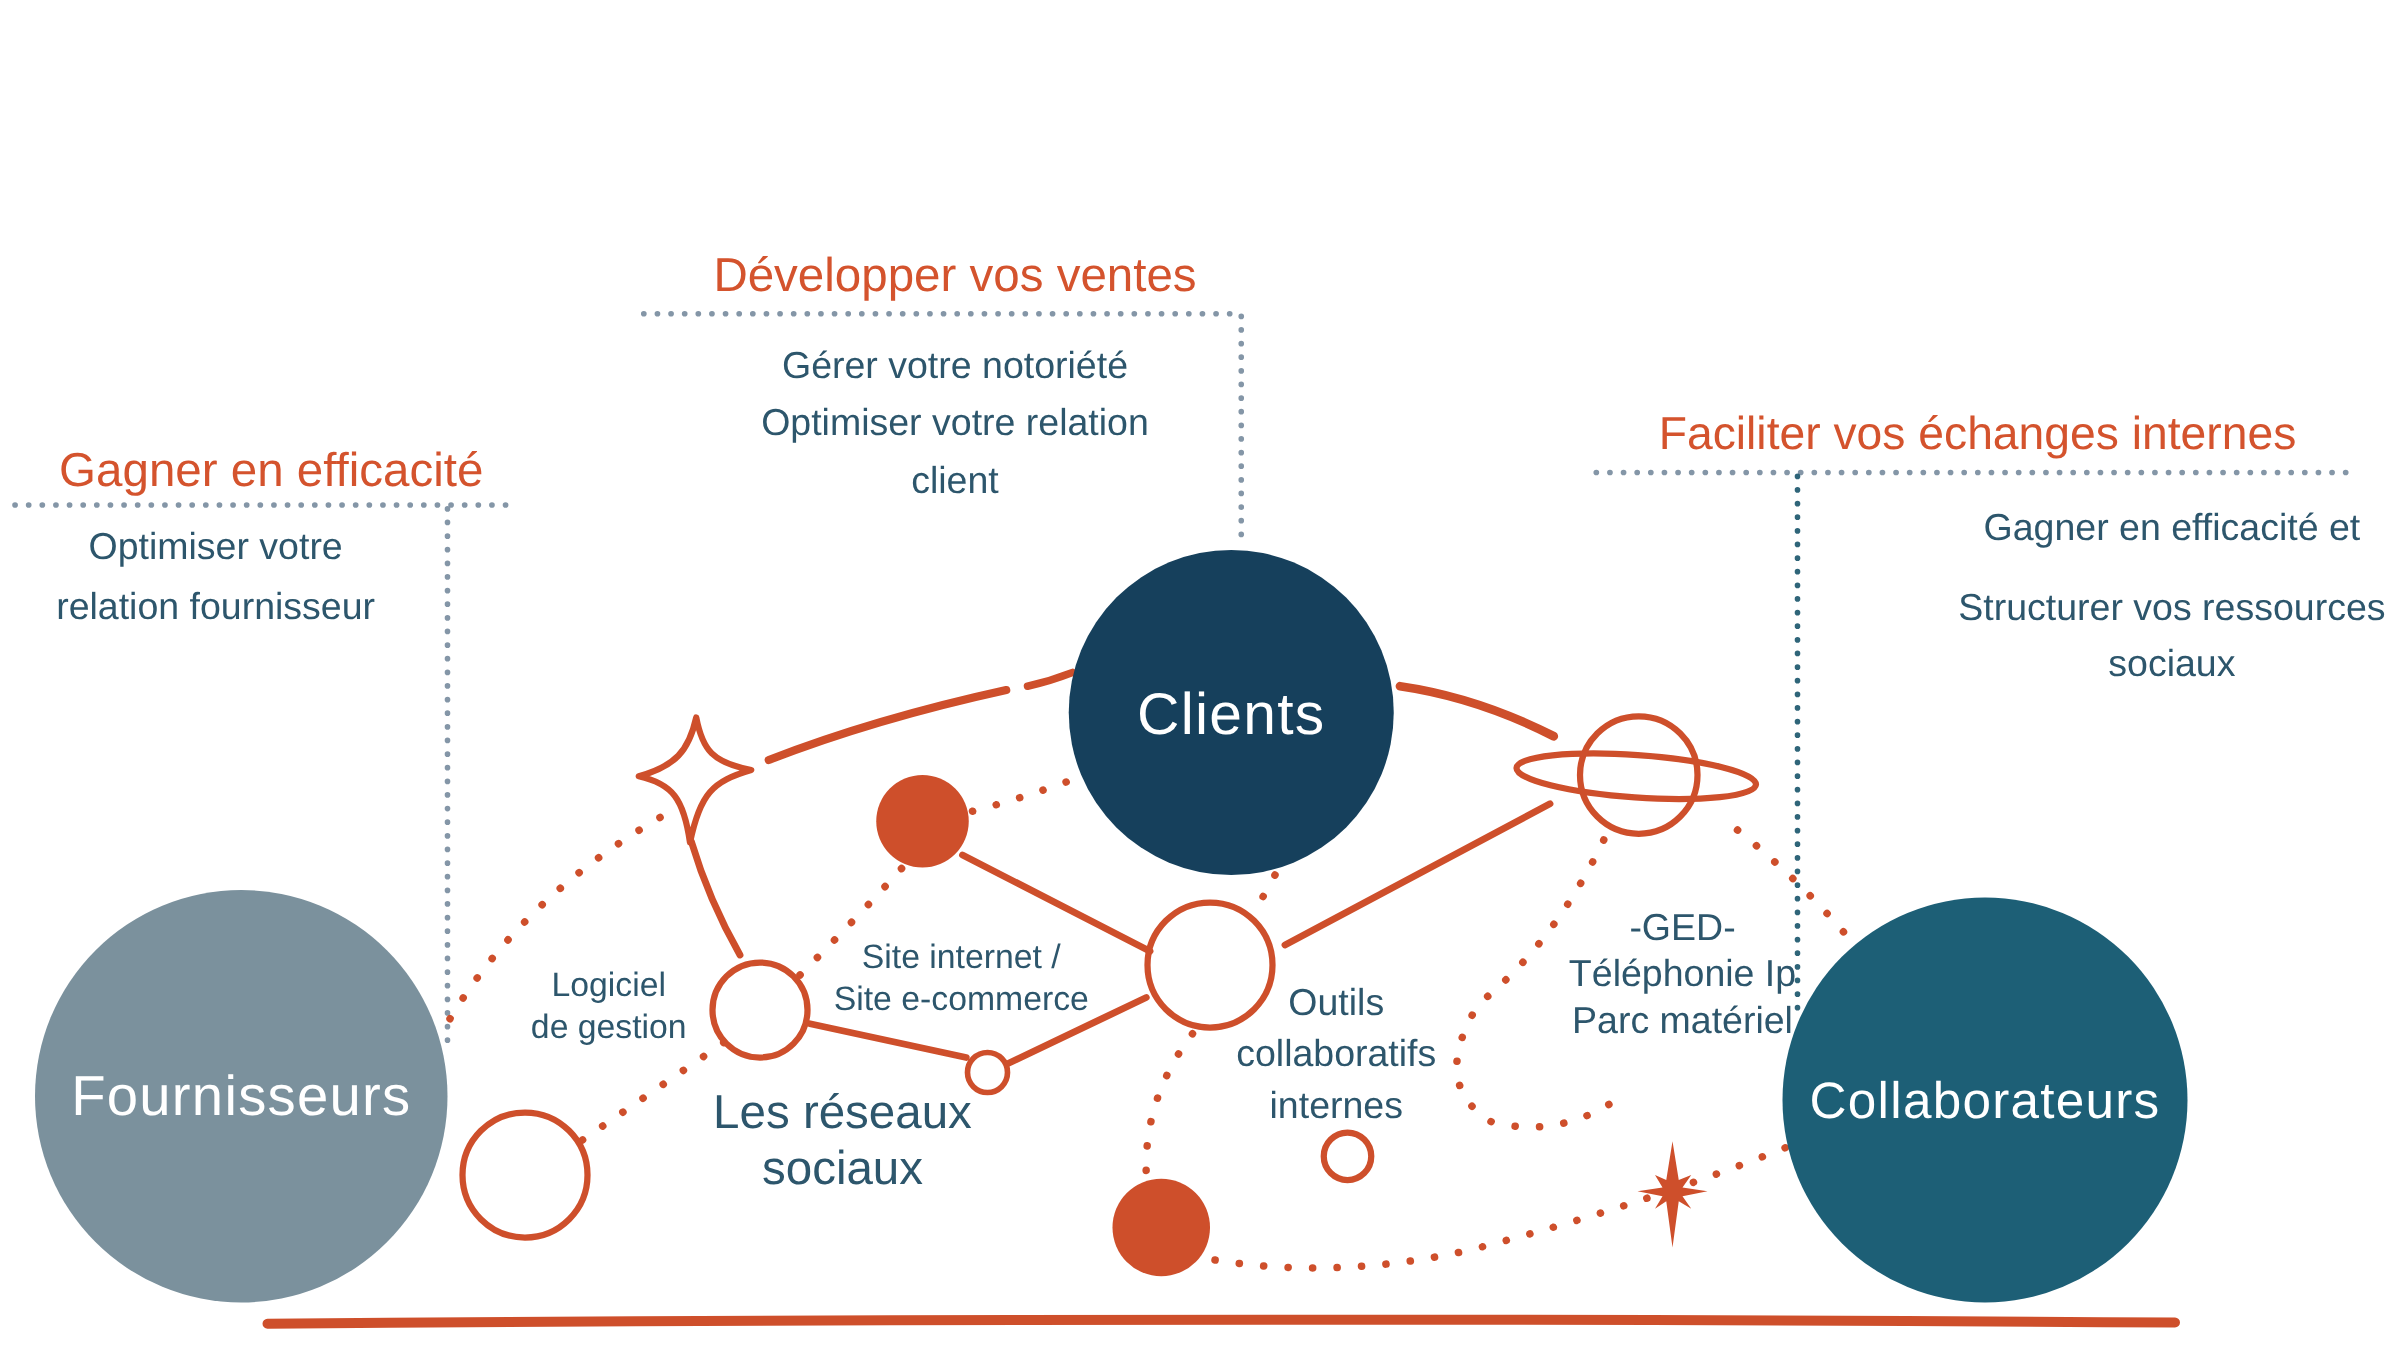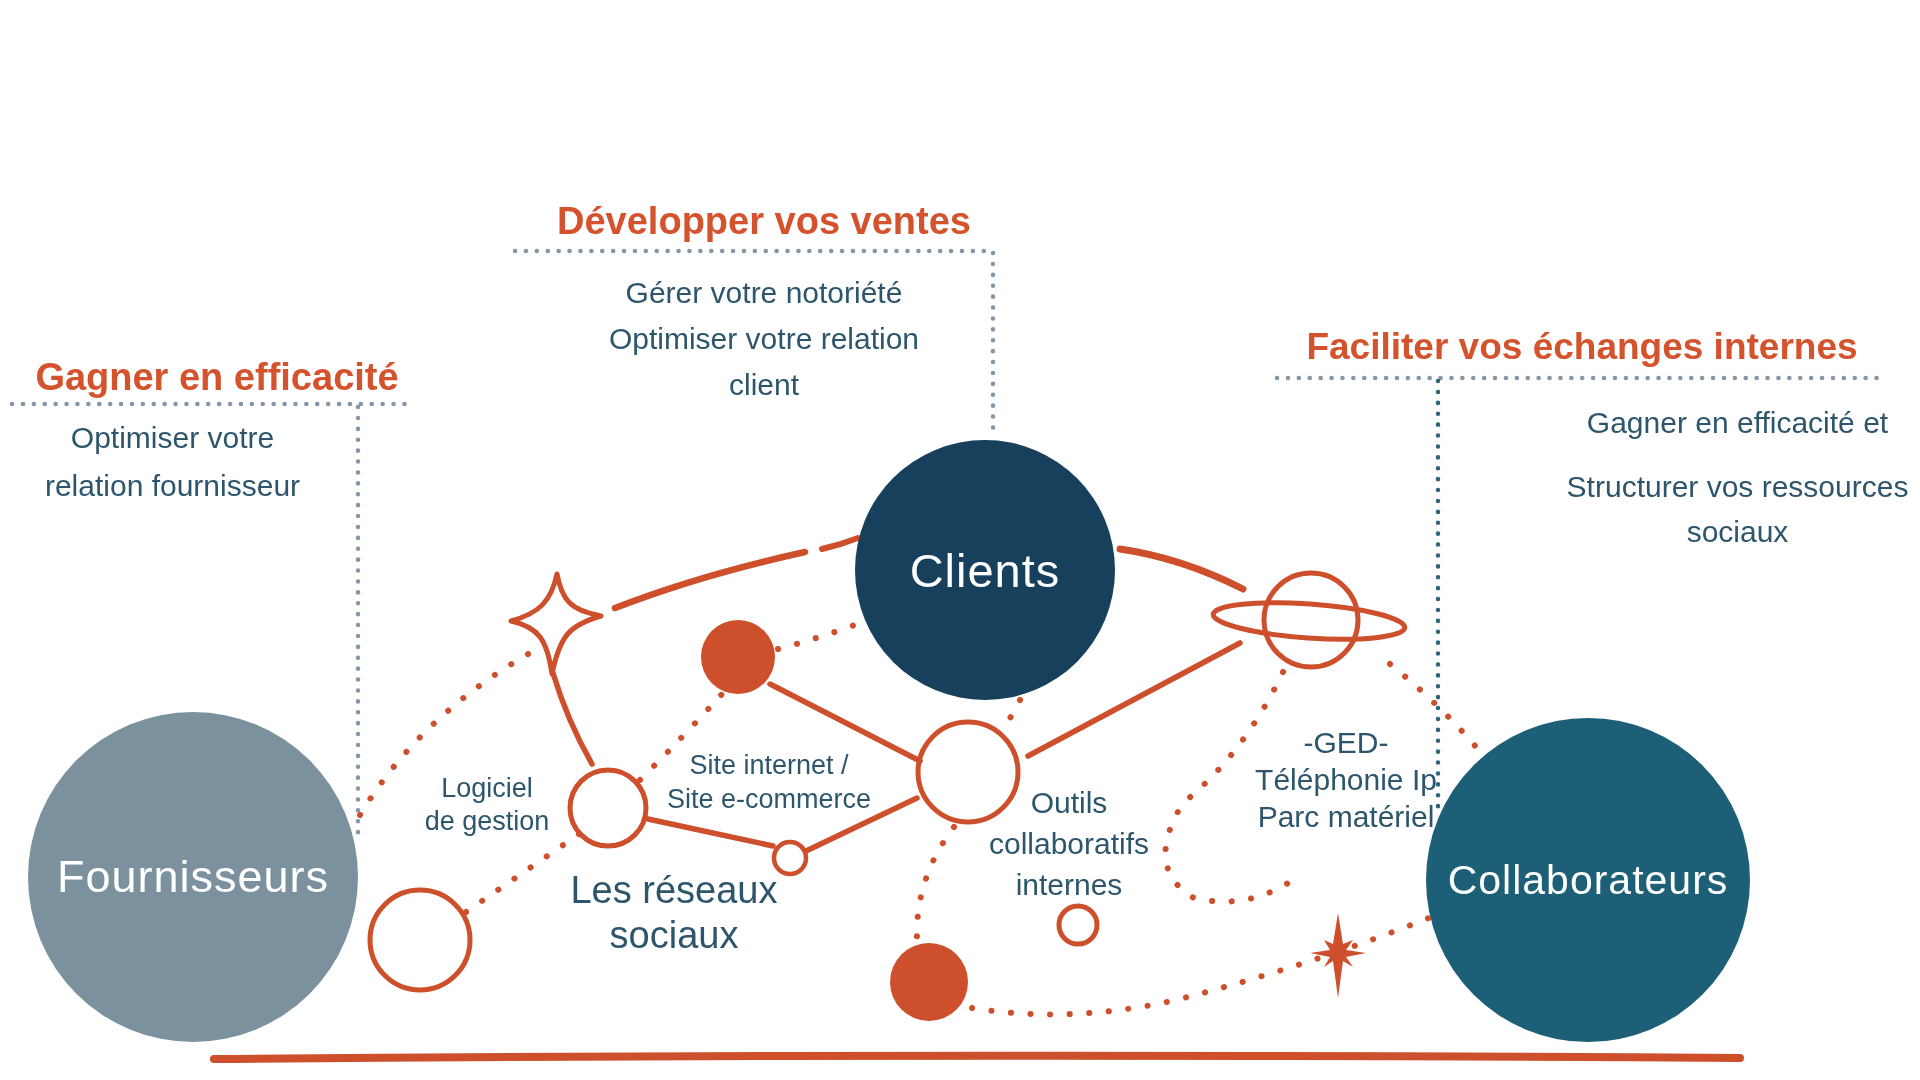--- a/index.html
+++ b/index.html
@@ -15,21 +15,21 @@
   .ofill{fill:var(--accent-orange);stroke:none;}
   .odots{stroke:var(--accent-orange);fill:none;stroke-width:6;stroke-linecap:round;stroke-dasharray:0.1 19.5;}
   .gdots{stroke:var(--dot-gray);fill:none;stroke-width:4.5;stroke-linecap:round;stroke-dasharray:0.1 10.8;}
   .tdots{stroke:var(--dot-teal);fill:none;stroke-width:4.5;stroke-linecap:round;stroke-dasharray:0.1 10.8;}
   .node{position:absolute;border-radius:50%;display:flex;align-items:center;justify-content:center;
         color:#fff;z-index:2;letter-spacing:1px;}
   .node-clients{left:855px;top:440px;width:260px;height:260px;background:var(--navy);font-size:47px;}
   .node-fournisseurs{left:28px;top:712px;width:330px;height:330px;background:var(--steel-blue);font-size:45px;}
   .node-collaborateurs{left:1426px;top:718px;width:324px;height:324px;background:var(--teal);font-size:41px;text-align:center;}
   .section{position:absolute;text-align:center;z-index:3;}
-  .section-title{color:var(--heading-orange);font-weight:700;}
+  .section-title{color:var(--heading-orange);font-weight:400;}
   .section-sub{color:var(--body-text);}
   .sec-top-title{left:414px;top:200px;width:700px;font-size:38px;}
   .sec-top-sub{left:464px;top:270px;width:600px;font-size:30px;line-height:46px;}
   .sec-left-title{left:0px;top:356px;width:434px;font-size:38px;}
   .sec-left-sub{left:0px;top:414px;width:345px;font-size:30px;line-height:48px;}
   .sec-right-title{left:1270px;top:326px;width:624px;font-size:37px;}
   .sec-right-sub{left:1480px;top:400px;width:515px;font-size:30px;line-height:45px;}
   .gap-above{display:block;margin-top:19px;}
   .line{display:block;}
   .nlabel{position:absolute;text-align:center;color:var(--body-text);z-index:3;}

